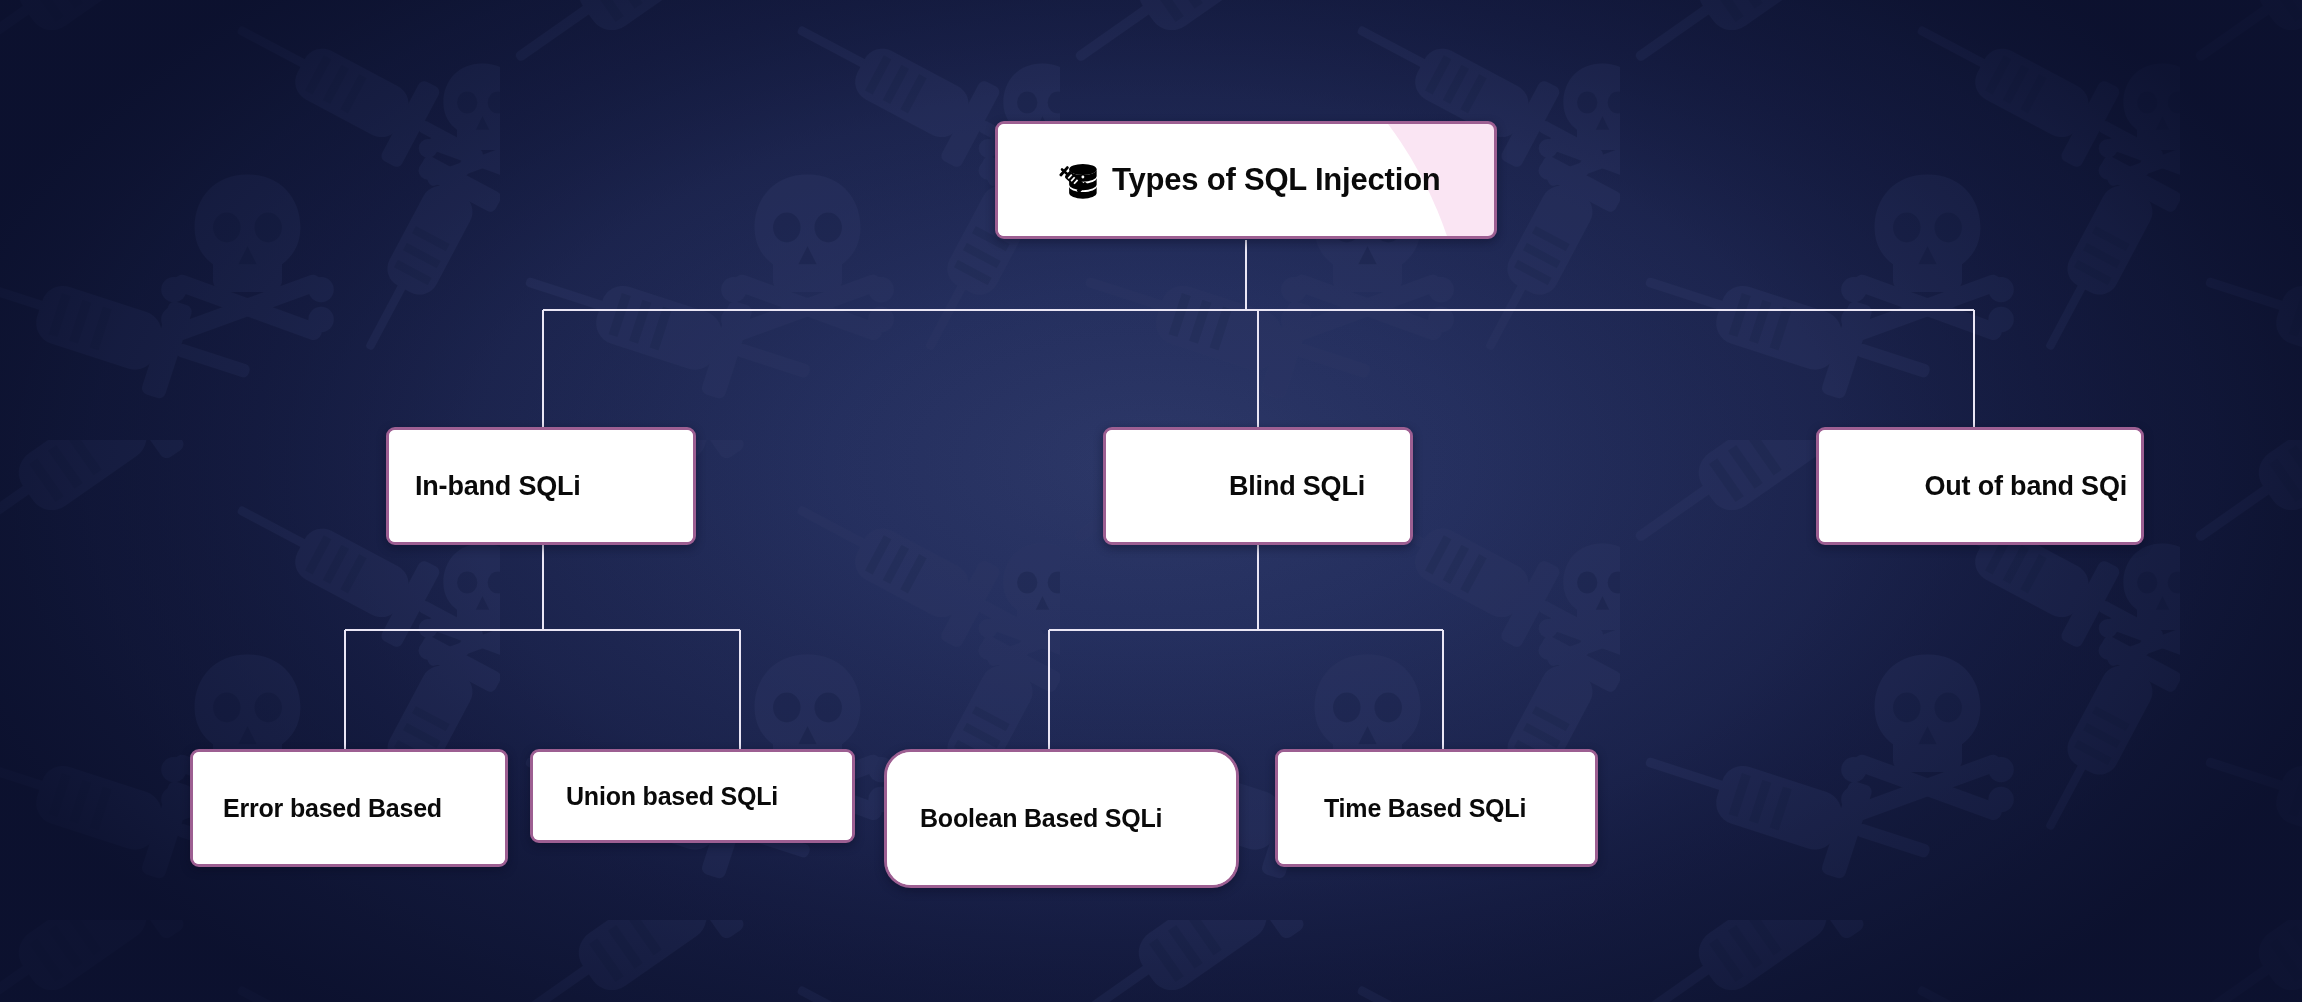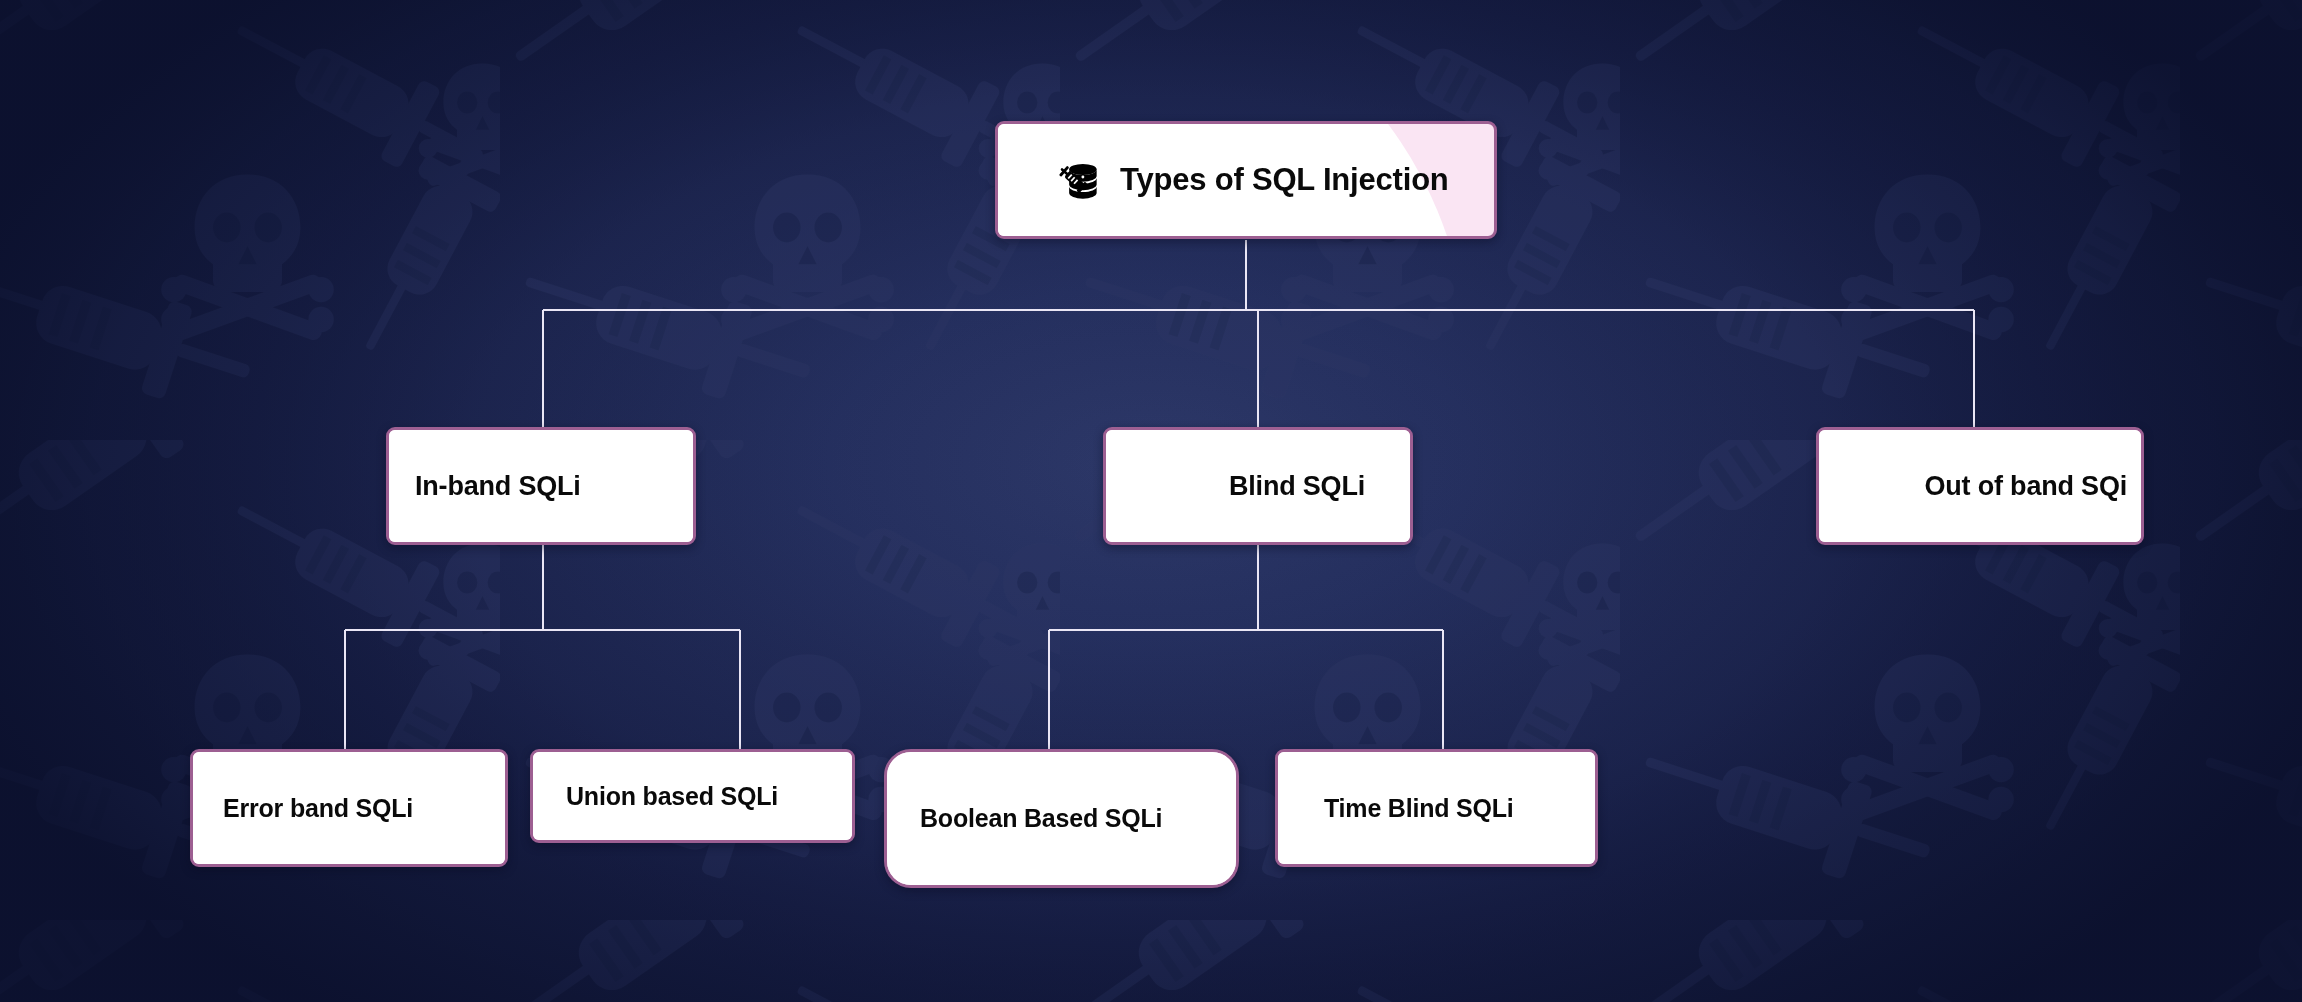--- a/index.html
+++ b/index.html
@@ -63,21 +63,21 @@
     position: absolute;
     background: #ffffff;
     border-radius: 50%;
   }
   .node .label-wrap {
     position: relative;
     z-index: 2;
     display: flex;
     align-items: center;
     justify-content: center;
-    gap: 22px;
+    gap: 14px;
     width: 100%;
     padding: 0 14px;
     box-sizing: border-box;
   }
   .node .label {
     color: #0a0a0a;
     font-weight: 700;
     letter-spacing: -0.2px;
     white-space: nowrap;
   }
@@ -228,38 +228,38 @@
   <div class="node" id="node-outband">
     <div class="sheet"></div>
     <div class="label-wrap">
       <span class="label">Out of band SQi</span>
     </div>
   </div>
 
   <div class="node" id="node-error">
     <div class="sheet"></div>
     <div class="label-wrap">
-      <span class="label">Error band SQLi</span>
+      <span class="label">Error based Based</span>
     </div>
   </div>
 
   <div class="node" id="node-union">
     <div class="sheet"></div>
     <div class="label-wrap">
       <span class="label">Union based SQLi</span>
     </div>
   </div>
 
   <div class="node" id="node-boolean">
     <div class="sheet"></div>
     <div class="label-wrap">
       <span class="label">Boolean Based SQLi</span>
     </div>
   </div>
 
   <div class="node" id="node-time">
     <div class="sheet"></div>
     <div class="label-wrap">
-      <span class="label">Time Blind SQLi</span>
+      <span class="label">Time Based SQLi</span>
     </div>
   </div>
 
 </div>
 
 </body></html>

